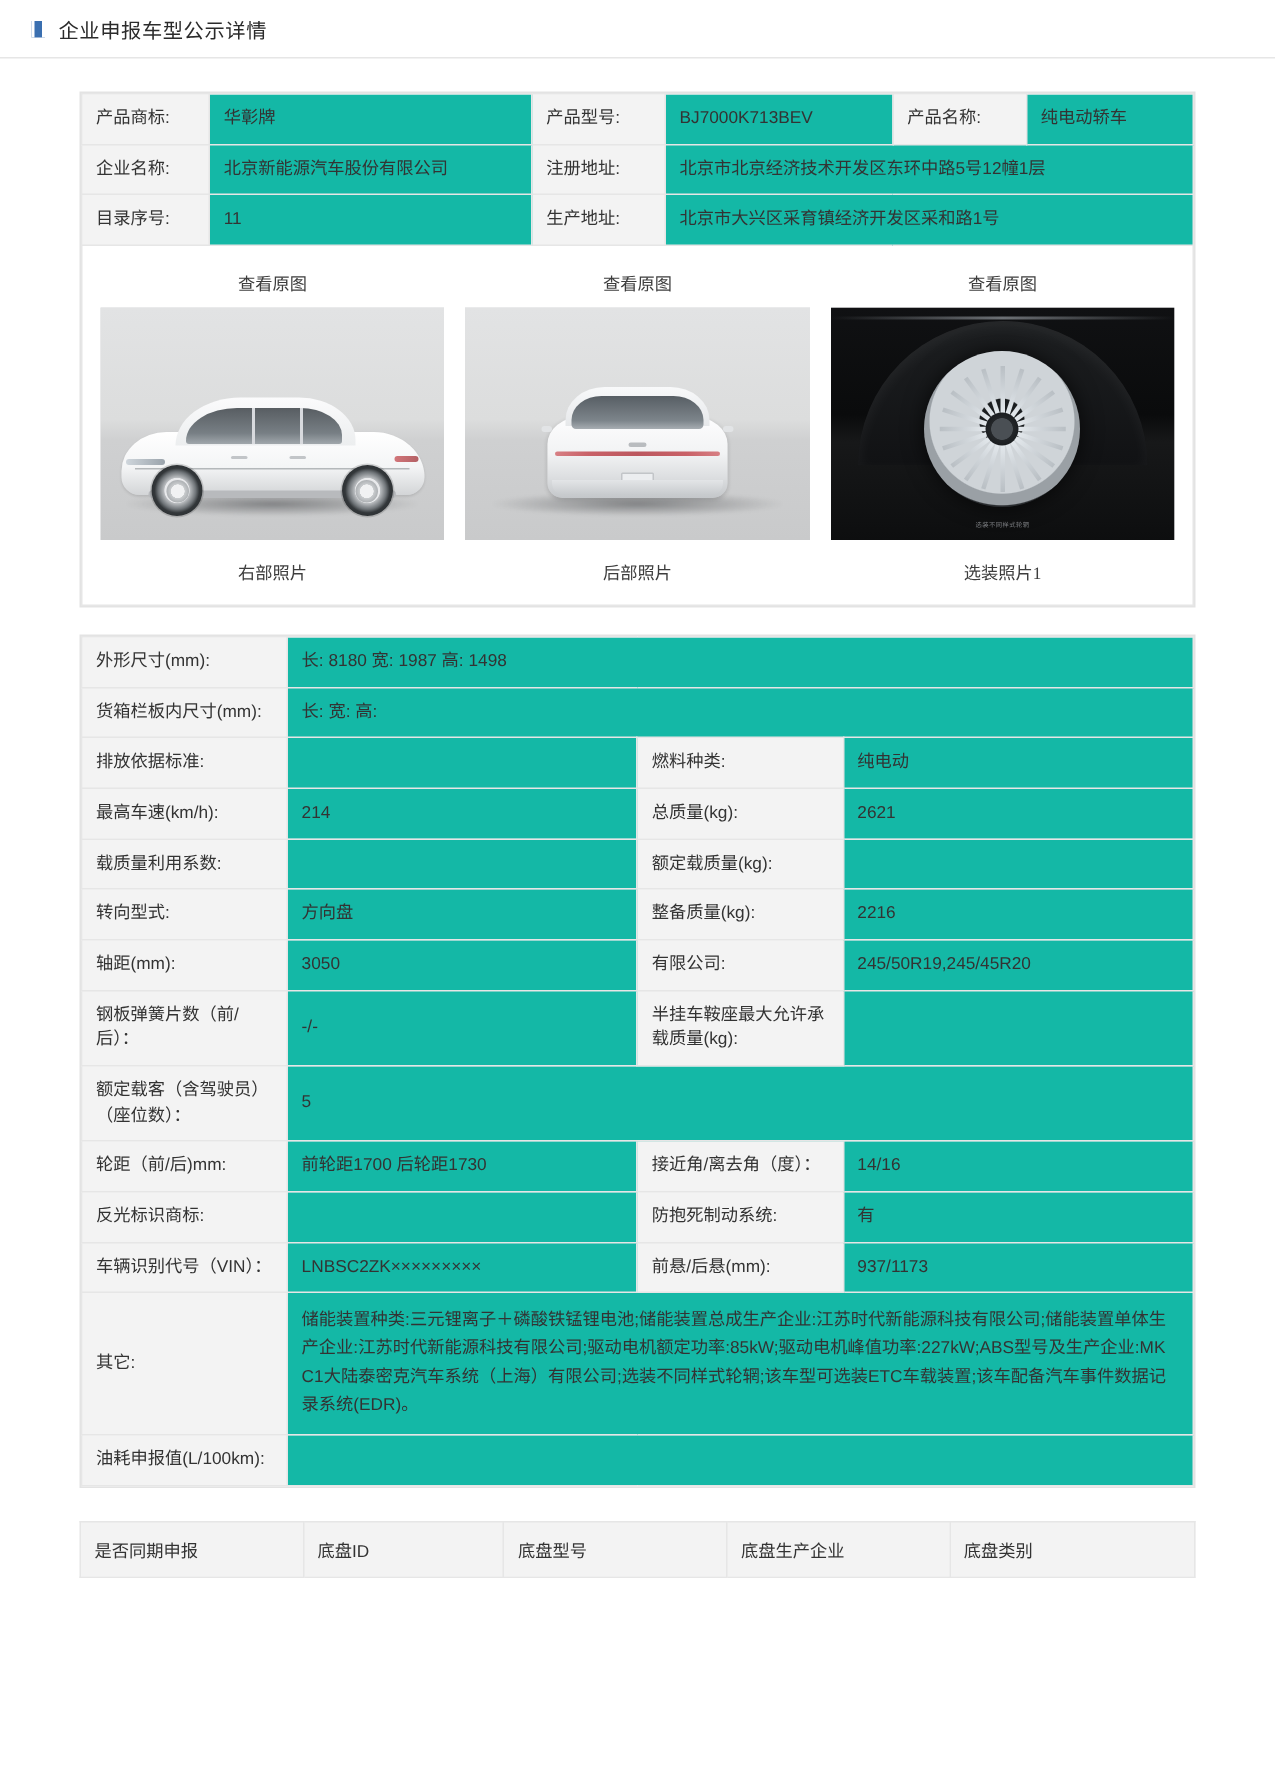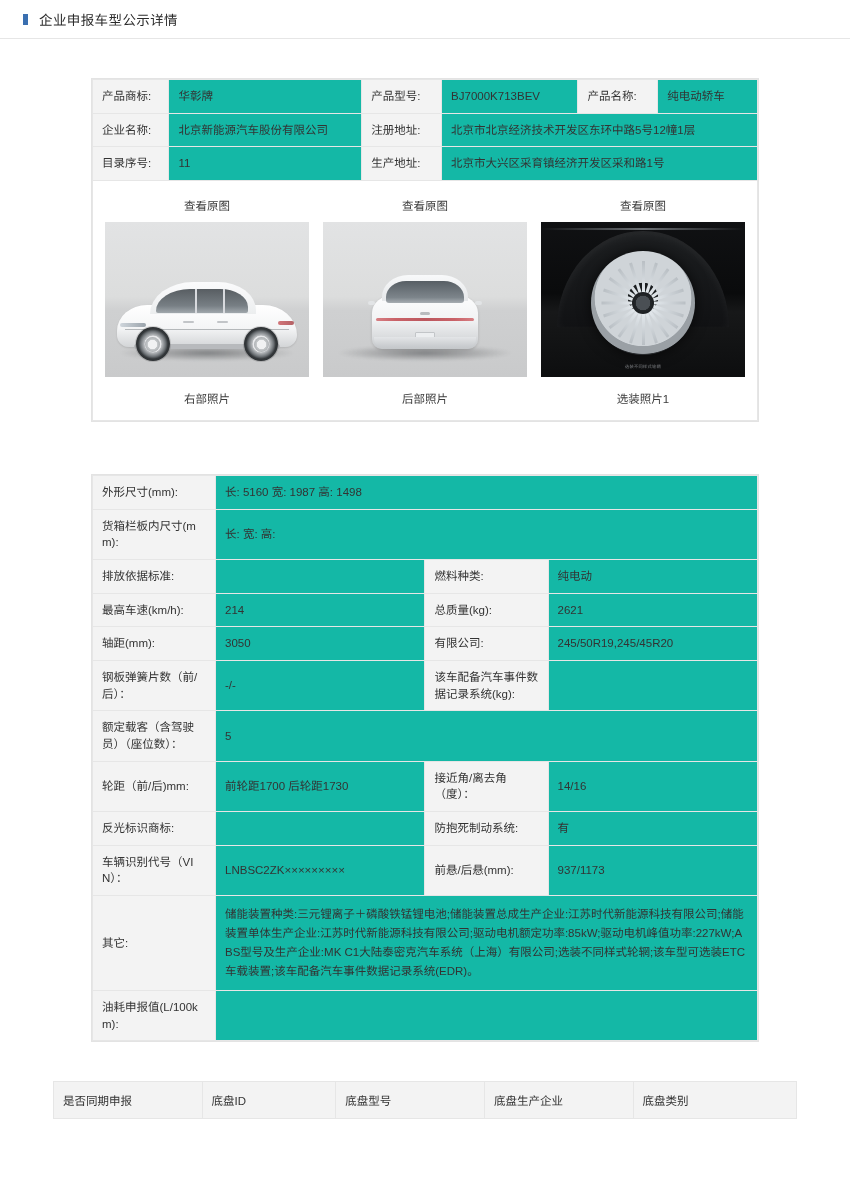--- a/index.html
+++ b/index.html
@@ -36,22 +36,22 @@
   .title-text {
     font-size: 13.5px;
     color: #2b2b2b;
     letter-spacing: .4px;
     font-weight: 400;
     font-family: Liberation Serif, serif;
   }
 
   
   .card {
-    margin: 17px auto;
-    width: 668px;
+    margin: 0 auto;
+    width: 744px;
     border: 1px solid #e3e3e3;
     border-bottom: none;
     background: #fff;
   }
   .card.bordered-bottom { border-bottom: 1px solid #e3e3e3; }
 
   .spacer-22 { height: 22px; }
   .spacer-18 { height: 18px; }
 
   
@@ -96,20 +96,21 @@
   .photo-row {
     display: flex;
     justify-content: space-between;
     gap: 14px;
   }
   .photo-cell {
     flex: 1 1 0;
     display: flex;
     flex-direction: column;
     align-items: center;
+    font-family: Liberation Serif, serif;
   }
   .view-origin {
     font-size: 11.5px;
     color: #3d3d3d;
     margin-bottom: 9px;
     cursor: pointer;
     text-decoration: none;
   }
   .photo-box {
     width: 100%;
@@ -461,48 +462,60 @@
     <table class="grid">
       <colgroup>
         <col style="width:18.5%">
           <col style="width:31.5%">
         <col style="width:18.5%">
           <col style="width:31.5%">
       </colgroup>
       <tbody>
         <tr>
           <td class="lbl-plain">外形尺寸(mm):</td>
-          <td class="val" colspan="3">长: 5160 宽: 1987 高: 1498</td>
+          <td class="val" colspan="3">长: 8180 宽: 1987 高: 1498</td>
         </tr>
         <tr>
           <td class="lbl-plain">货箱栏板内尺寸(mm):</td>
           <td class="val" colspan="3">长: 宽: 高:</td>
         </tr>
         <tr>
           <td class="lbl-plain">排放依据标准:</td>
           <td class="val"></td>
           <td class="lbl-plain">燃料种类:</td>
           <td class="val">纯电动</td>
         </tr>
         <tr>
           <td class="lbl-plain">最高车速(km/h):</td>
           <td class="val">214</td>
           <td class="lbl-plain">总质量(kg):</td>
           <td class="val">2621</td>
         </tr>
         <tr>
+          <td class="lbl-plain">载质量利用系数:</td>
+          <td class="val"></td>
+          <td class="lbl-plain">额定载质量(kg):</td>
+          <td class="val"></td>
+        </tr>
+        <tr>
+          <td class="lbl-plain">转向型式:</td>
+          <td class="val">方向盘</td>
+          <td class="lbl-plain">整备质量(kg):</td>
+          <td class="val">2216</td>
+        </tr>
+        <tr>
           <td class="lbl-plain">轴距(mm):</td>
           <td class="val">3050</td>
           <td class="lbl-plain">有限公司:</td>
           <td class="val">245/50R19,245/45R20</td>
         </tr>
         <tr>
           <td class="lbl-plain">钢板弹簧片数（前/后）：</td>
           <td class="val">-/-</td>
-          <td class="lbl-plain">该车配备汽车事件数据记录系统(kg):</td>
+          <td class="lbl-plain">半挂车鞍座最大允许承载质量(kg):</td>
           <td class="val"></td>
         </tr>
         <tr>
           <td class="lbl-plain">额定载客（含驾驶员）（座位数）：</td>
           <td class="val" colspan="3">5</td>
         </tr>
         <tr>
           <td class="lbl-plain">轮距（前/后)mm:</td>
           <td class="val">前轮距1700 后轮距1730</td>
           <td class="lbl-plain">接近角/离去角（度）：</td>

